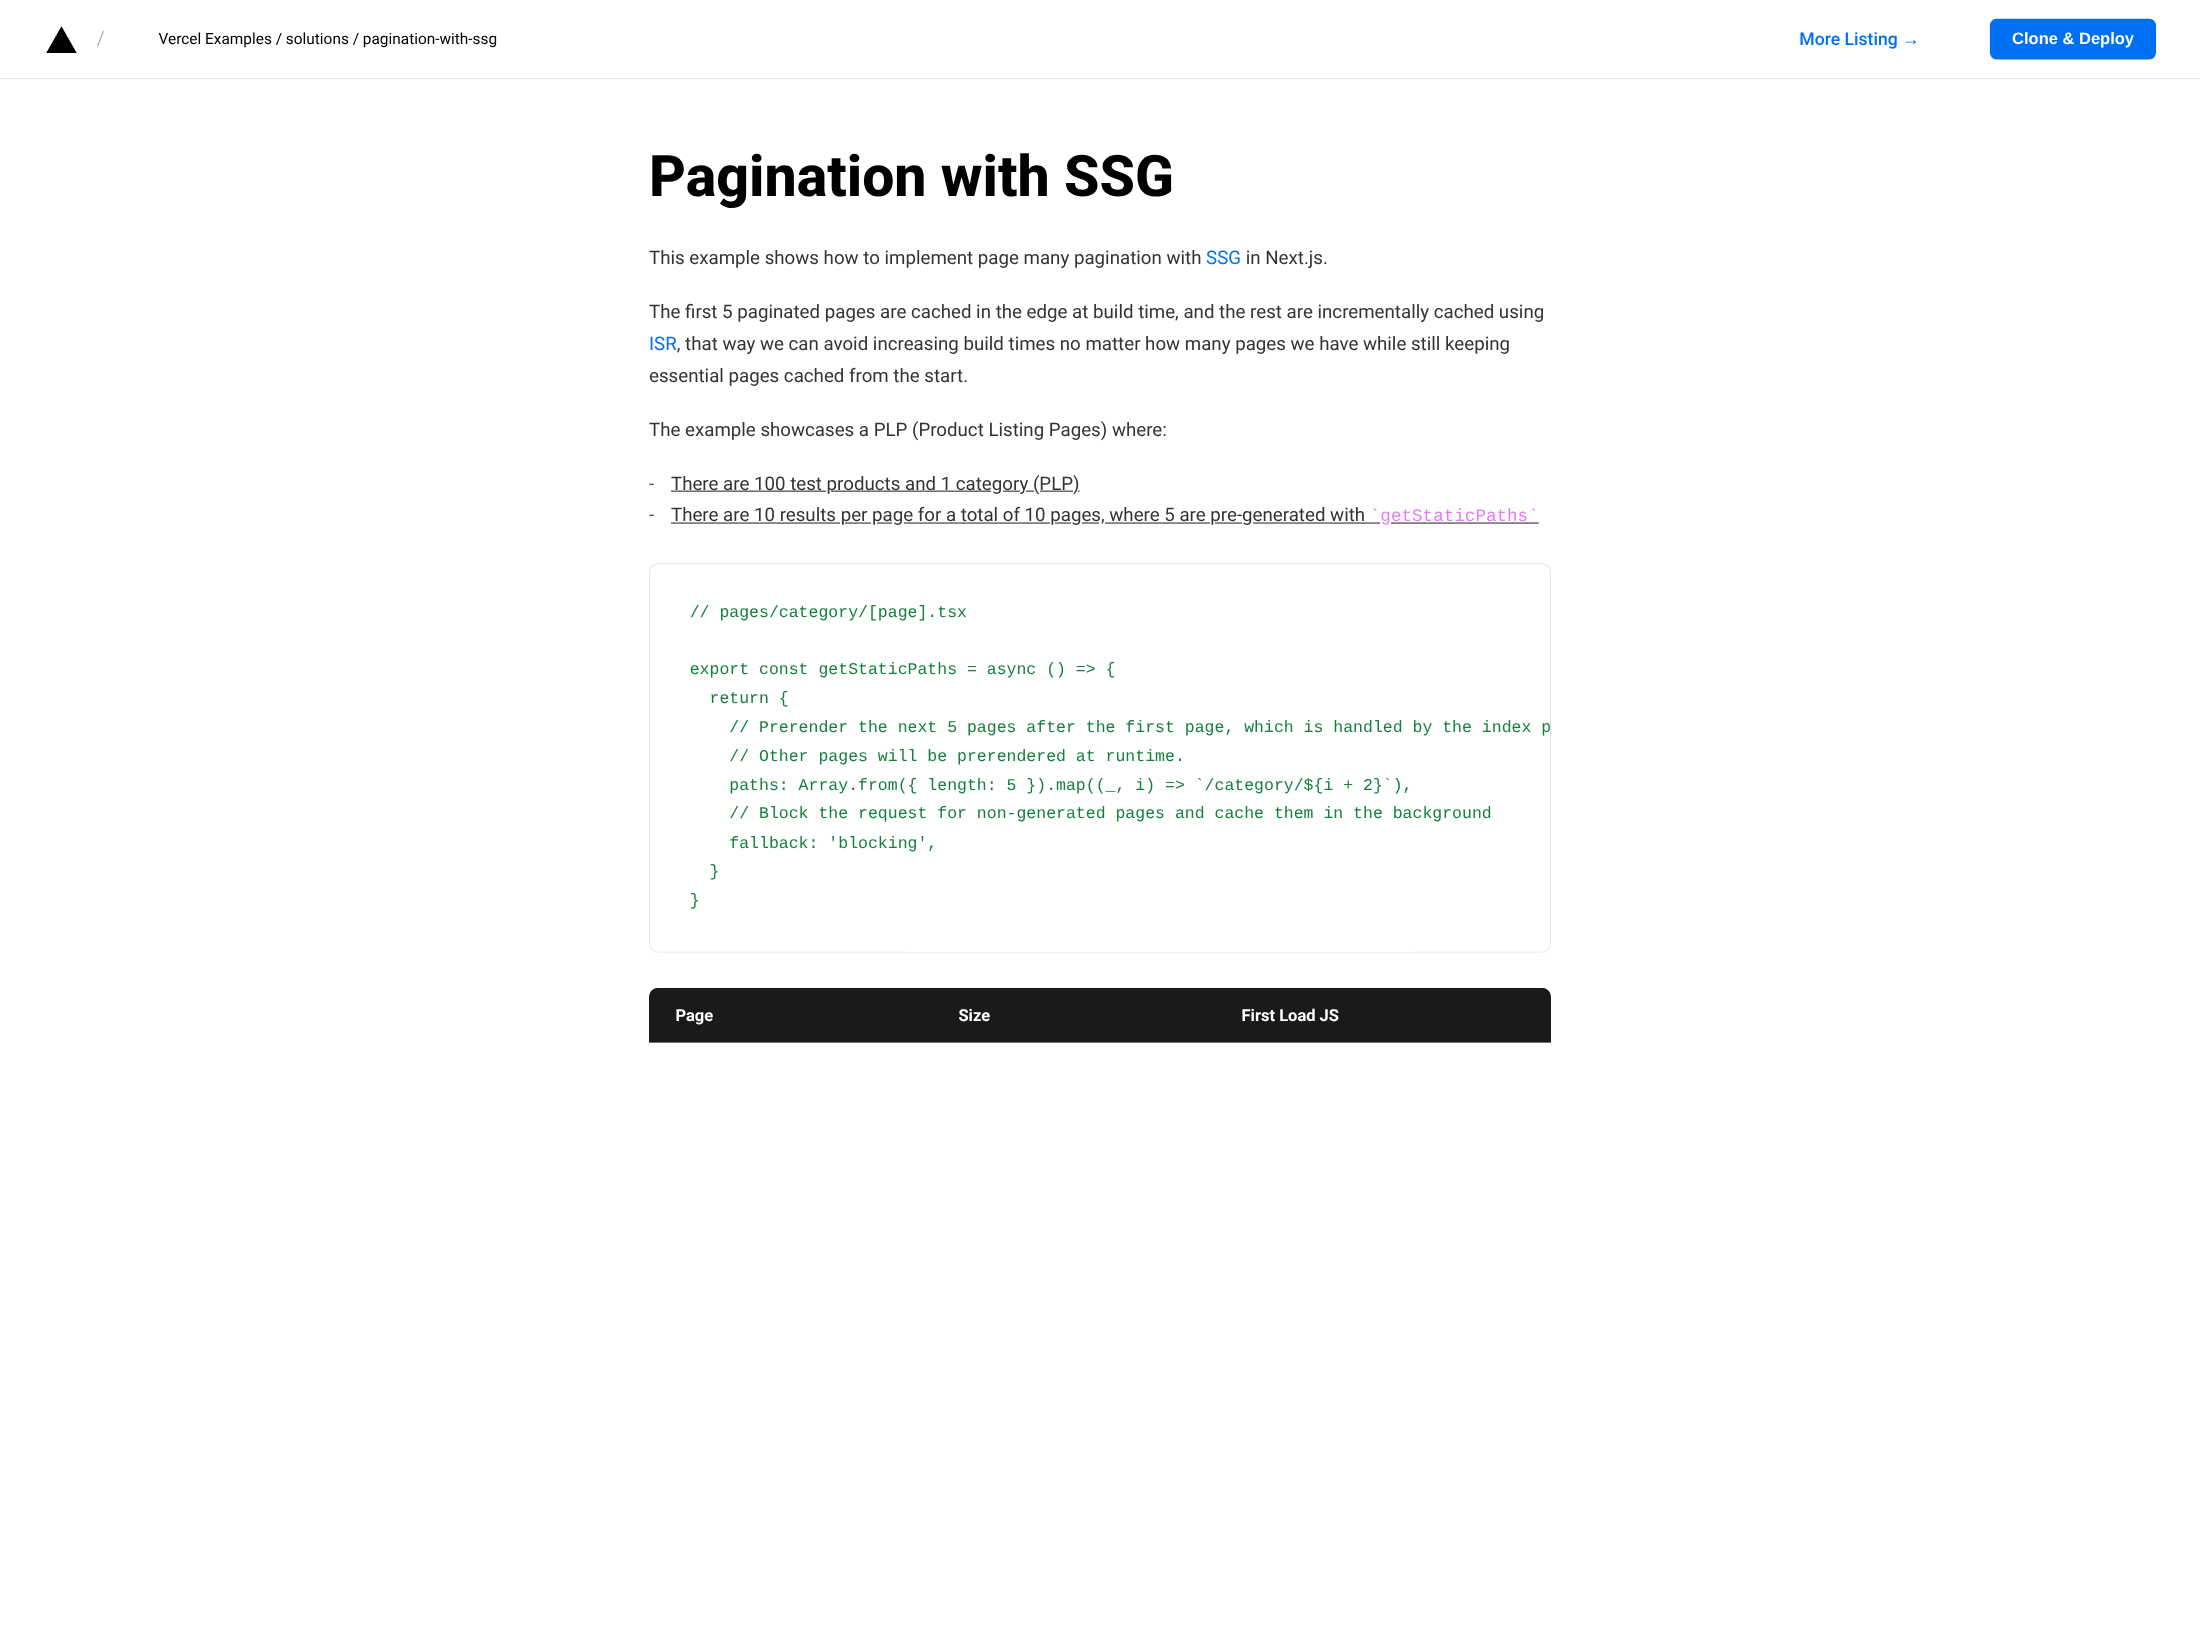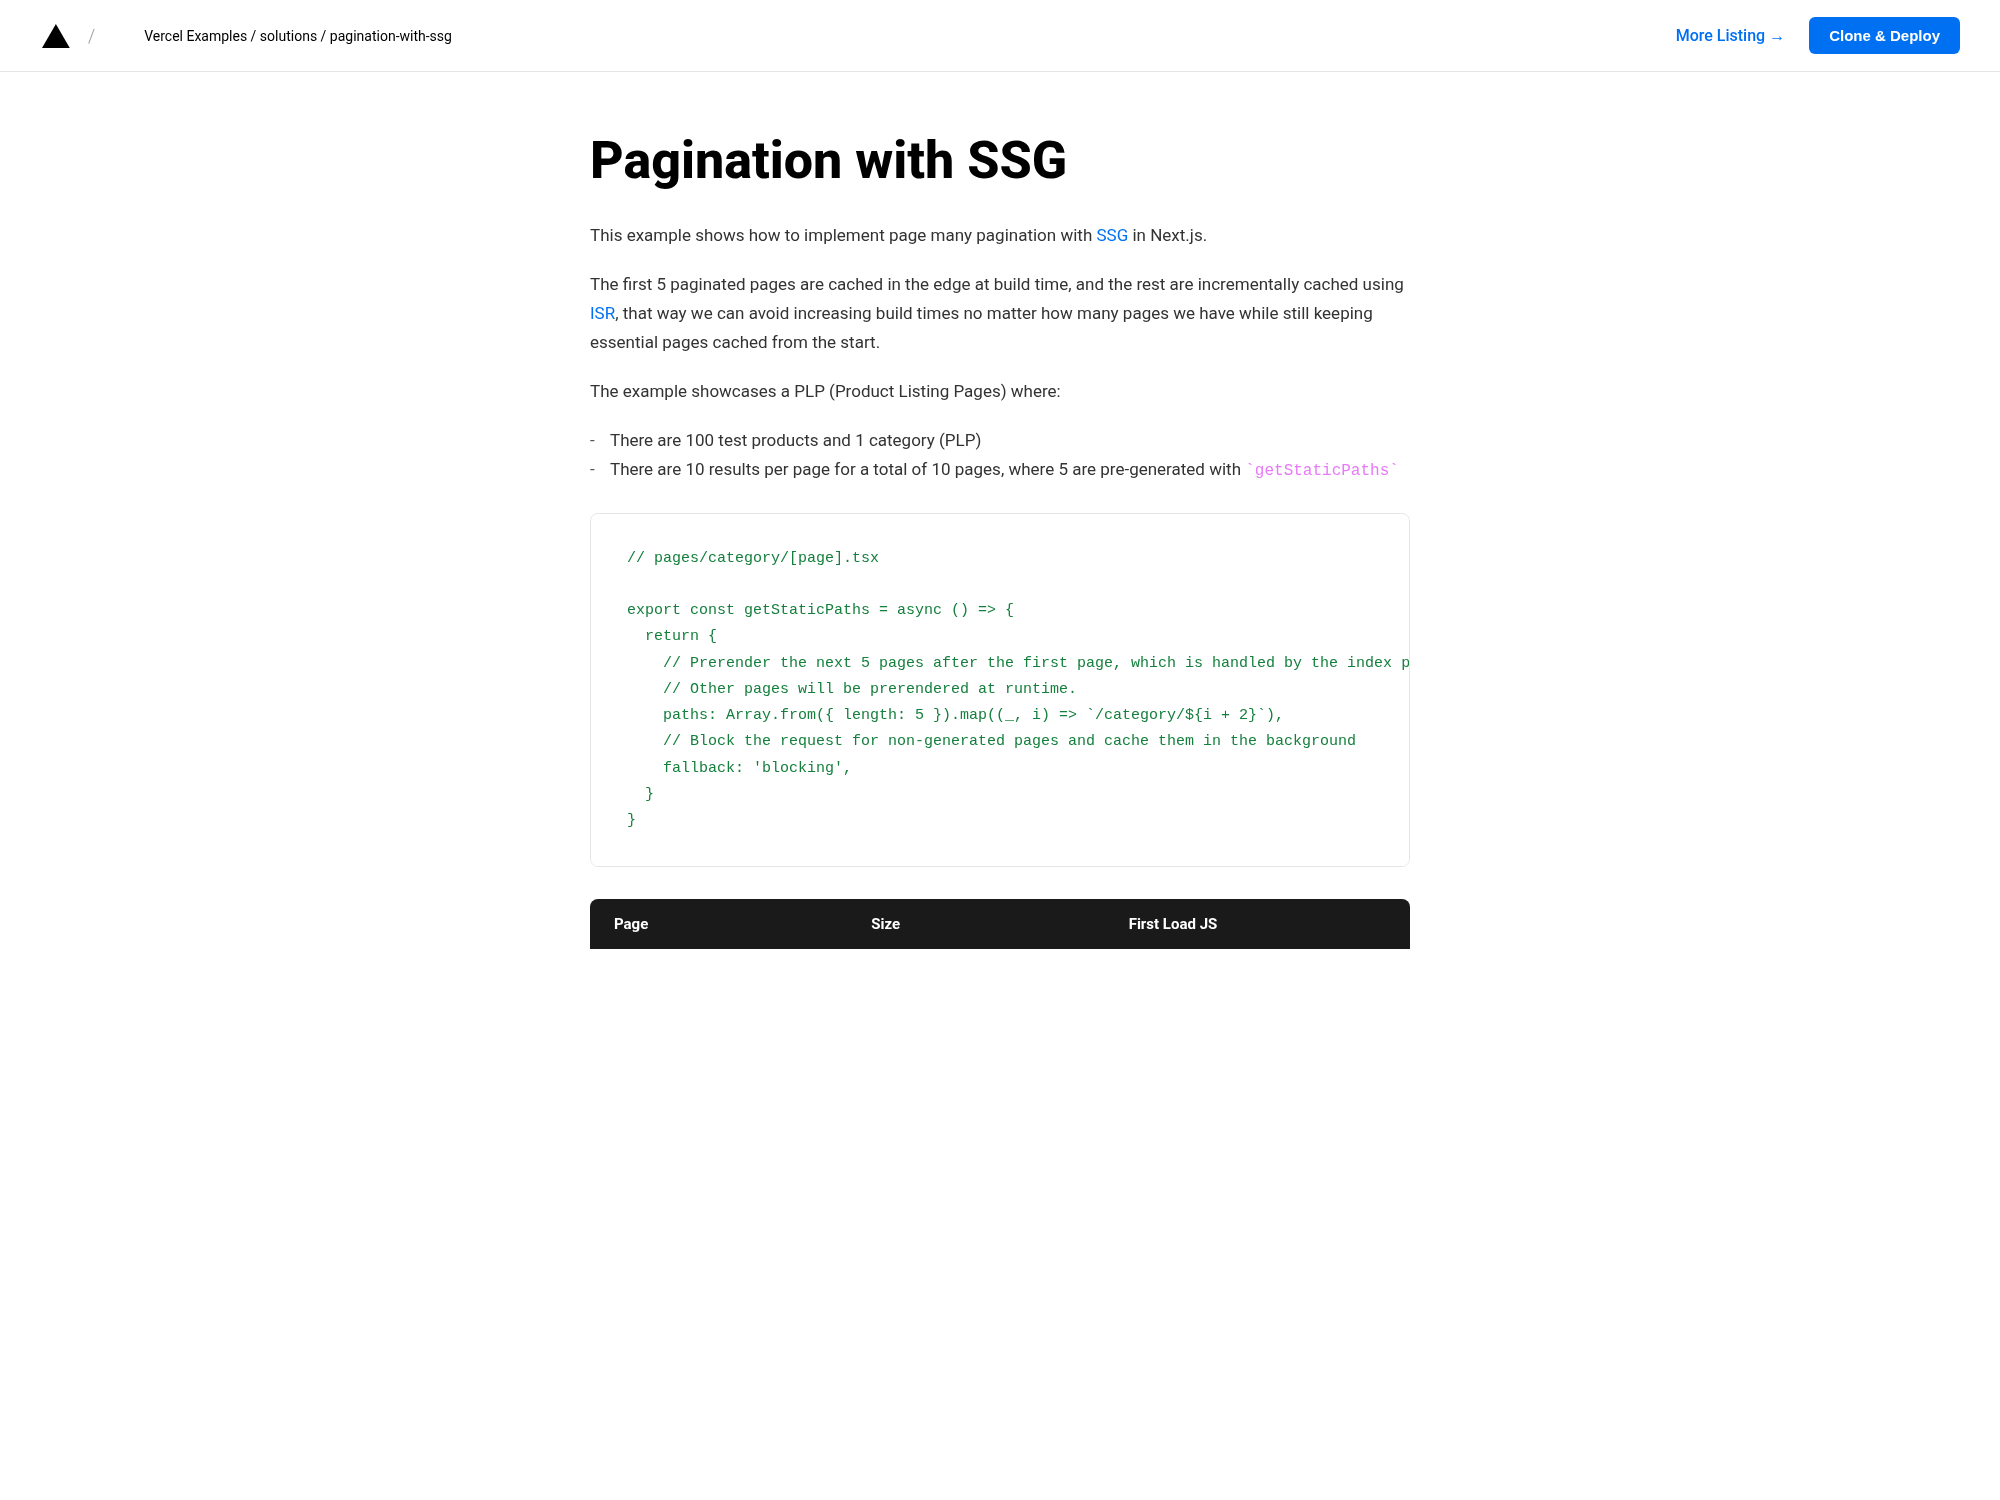--- a/index.html
+++ b/index.html
@@ -75,20 +75,21 @@
     .clone-deploy-btn {
       background: #0070f3;
       color: #fff;
       border: none;
       border-radius: 6px;
       padding: 10px 20px;
       font-size: 15px;
       font-weight: 600;
       cursor: pointer;
       white-space: nowrap;
+      margin-left: 40px;
     }
 
     
     .main-content {
       max-width: 900px;
       margin: 0 auto;
       padding: 60px 40px 40px;
     }
 
     .page-title {
@@ -120,20 +121,21 @@
       list-style: none;
       padding: 0;
     }
 
     .list-section ul li {
       font-size: 17px;
       color: #333;
       line-height: 1.7;
       padding-left: 20px;
       position: relative;
+      text-decoration: underline;
     }
 
     .list-section ul li::before {
       content: '-';
       position: absolute;
       left: 0;
       color: #555;
     }
 
     .code-inline {

